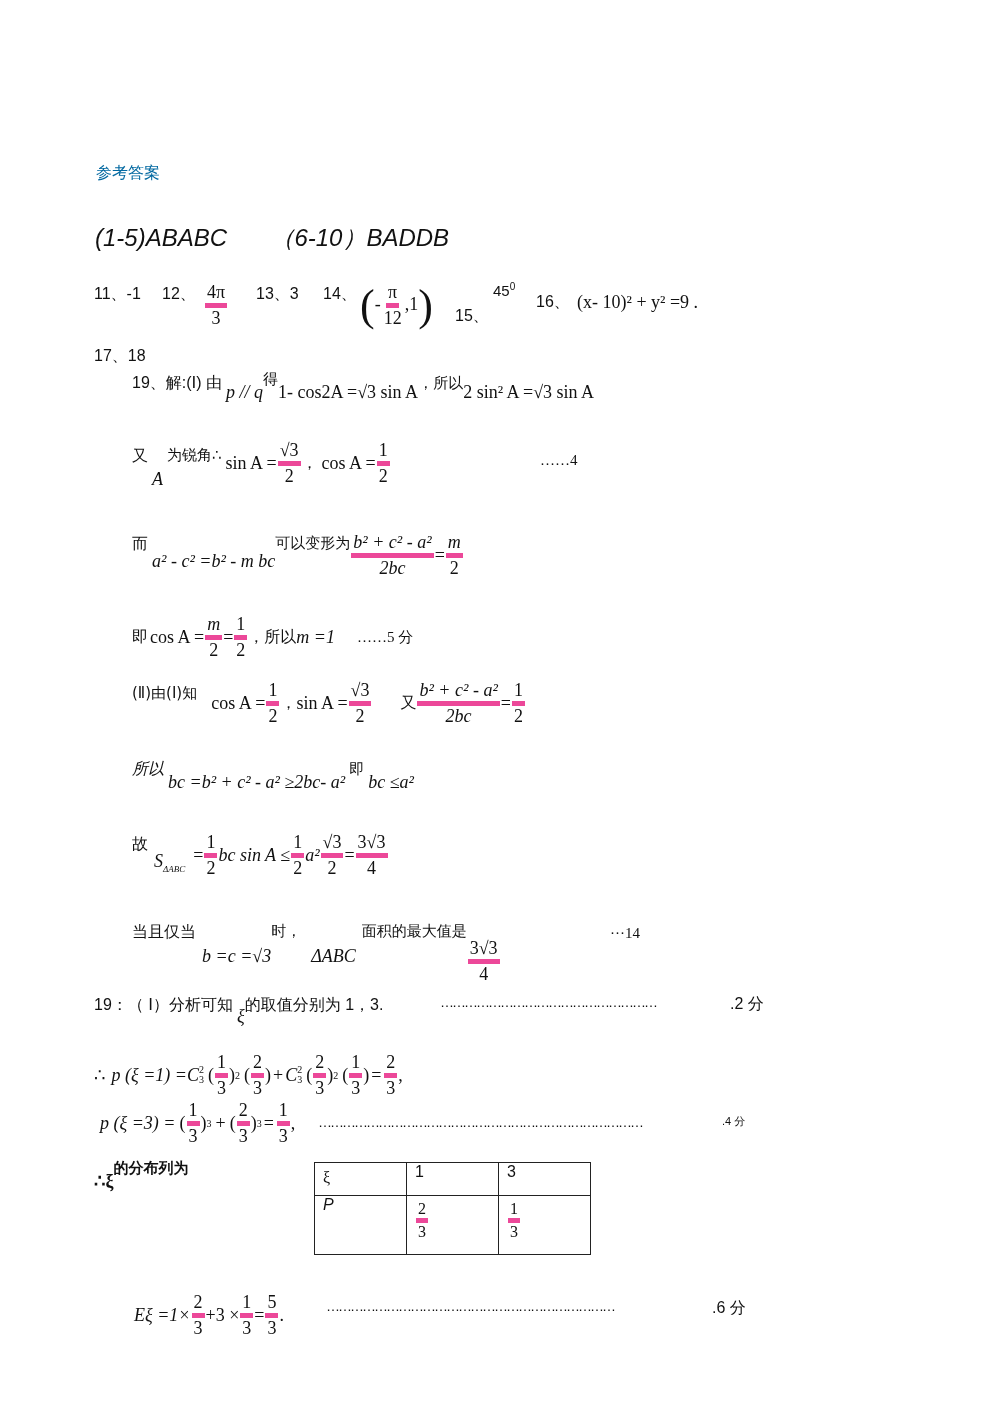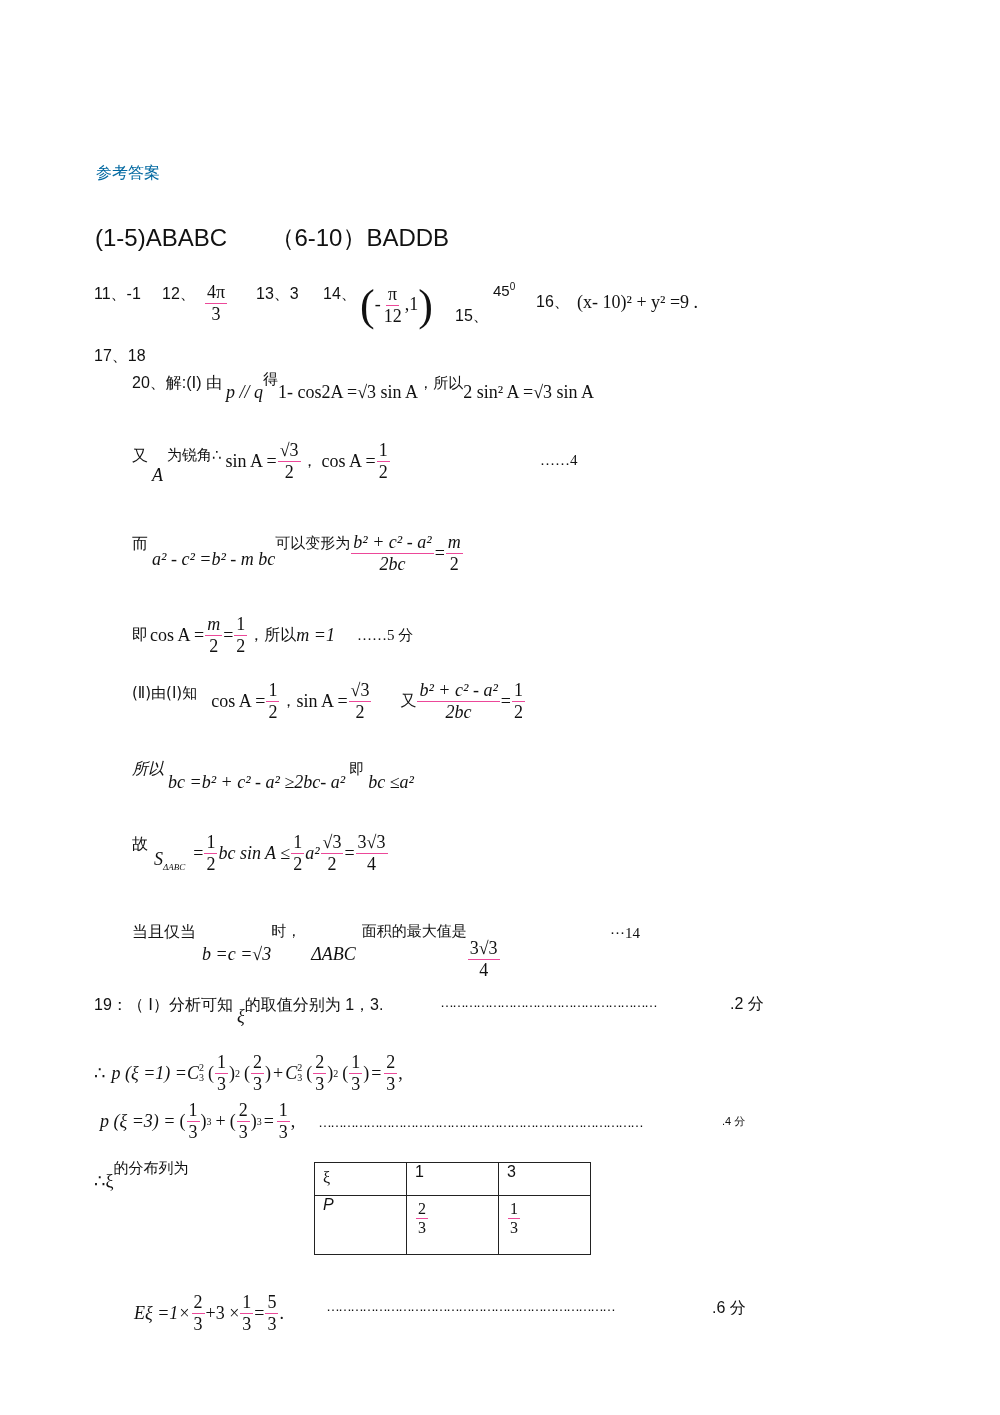--- a/index.html
+++ b/index.html
@@ -4,36 +4,36 @@
 <style>
   html, body { margin:0; padding:0; background:#ffffff; }
   body { width:1000px; height:1415px; position:relative; overflow:hidden; color:#111; }
   .abs { position:absolute; white-space:nowrap; }
   .sans { font-family:"Liberation Sans", "DejaVu Sans", sans-serif; }
   .serif { font-family:"Liberation Serif", "DejaVu Serif", serif; }
   .cjk { font-family:"DejaVu Sans", sans-serif; }
   .math { font-family:"Liberation Serif", "DejaVu Serif", serif; font-size:18px; }
   .it { font-style:italic; }
   .frac { display:inline-flex; flex-direction:column; align-items:center; vertical-align:middle; margin:0 1px; line-height:1.15; }
-  .frac .num { border-bottom:1px solid #ec4899; padding:0 2px; }
+  .frac .num { border-bottom:5px solid #ec4899; padding:0 2px; }
   .frac .den { padding:0 2px; }
   .sup { font-size:10px; vertical-align:super; }
   .sub { font-size:10px; vertical-align:sub; }
   .row { display:flex; align-items:center; }
   table.dist { border-collapse:collapse; position:absolute; left:314px; top:1162px; }
   table.dist td { border:1.5px solid #222; width:75px; vertical-align:top; padding:0 8px; font-size:16px; }
   table.dist tr.r1 td { height:26px; }
   table.dist tr.r2 td { height:54px; }
 </style>
 </head>
 <body>
 
 <div class="abs cjk" style="left:96px; top:163px; font-size:16px; color:#0369a1;">参考答案</div>
 
-<div class="abs sans" style="left:95px; top:222px; font-size:24px;">
+<div class="abs sans" style="left:95px; top:222px; font-size:24px;font-style:italic;">
   <span>(1-5)ABABC</span>
   <span style="display:inline-block; width:30px;"></span>
   <span>（6-10）BADDB</span>
 </div>
 
 <div class="abs sans" style="left:94px; top:284px; font-size:16px;">
   <span>11、</span><span>-1</span>
 </div>
 <div class="abs sans" style="left:162px; top:284px; font-size:16px;">12、</div>
 <div class="abs math" style="left:204px; top:282px;">
@@ -57,21 +57,21 @@
   <span>45</span><span class="sup">0</span>
 </div>
 <div class="abs sans" style="left:536px; top:292px; font-size:16px;">16、</div>
 <div class="abs math" style="left:577px; top:292px; font-size:18px;">
   <span>(x- 10)² + y² =9</span> <span>.</span>
 </div>
 
 <div class="abs sans" style="left:94px; top:346px; font-size:16px;">17、18</div>
 
 <div class="abs" style="left:132px; top:372px; font-size:16px;">
-  <span class="sans">20、解:(Ⅰ) 由</span>
+  <span class="sans">19、解:(Ⅰ) 由</span>
   <span class="math it" style="position:relative; top:10px;">p // q</span><span class="cjk" style="font-size:15px; position:relative; top:-4px;">得</span><span class="math" style="position:relative; top:10px;">1- cos2A =√3 sin A</span><span class="cjk" style="font-size:15px;">，所以</span><span class="math" style="position:relative; top:10px;">2 sin² A =√3 sin A</span>
 </div>
 
 <div class="abs row" style="left:132px; top:440px; font-size:16px;">
   <span class="cjk" style="font-size:16px; align-self:flex-start; margin-top:6px;">又</span>
   <span class="math it" style="align-self:flex-end; margin:0 4px; margin-bottom:-4px;">A</span>
   <span class="cjk" style="font-size:15px; align-self:flex-start; margin-top:6px;">为锐角∴</span>
   <span class="math" style="margin-left:4px;">sin A =</span>
   <span class="math frac">
       <span class="num">√3</span>
@@ -263,21 +263,21 @@
   <span style="margin:0 2px;">=</span>
   <span class="frac">
       <span class="num">1</span>
       <span class="den">3</span>
     </span>
     <span>,</span>
 </div>
 <div class="abs sans" style="left:318px; top:1114px; font-size:14px; letter-spacing:-2px;">………………………………………………………………………</div>
 <div class="abs sans" style="left:722px; top:1114px; font-size:11px;">.4 分</div>
 
-<div class="abs" style="left:94px; top:1156px;">
+<div class="abs" style="left:94px; top:1156px;font-weight:bold;">
   <span class="math" style="position:relative; top:14px;">∴ξ</span><span class="cjk" style="font-size:15px;">的分布列为</span>
 </div>
 
 <table class="dist">
   <tbody>
       <tr class="r1">
     <td class="math" style="padding-top:6px;">ξ</td>
     <td class="sans">1</td>
     <td class="sans">3</td>
   </tr>

